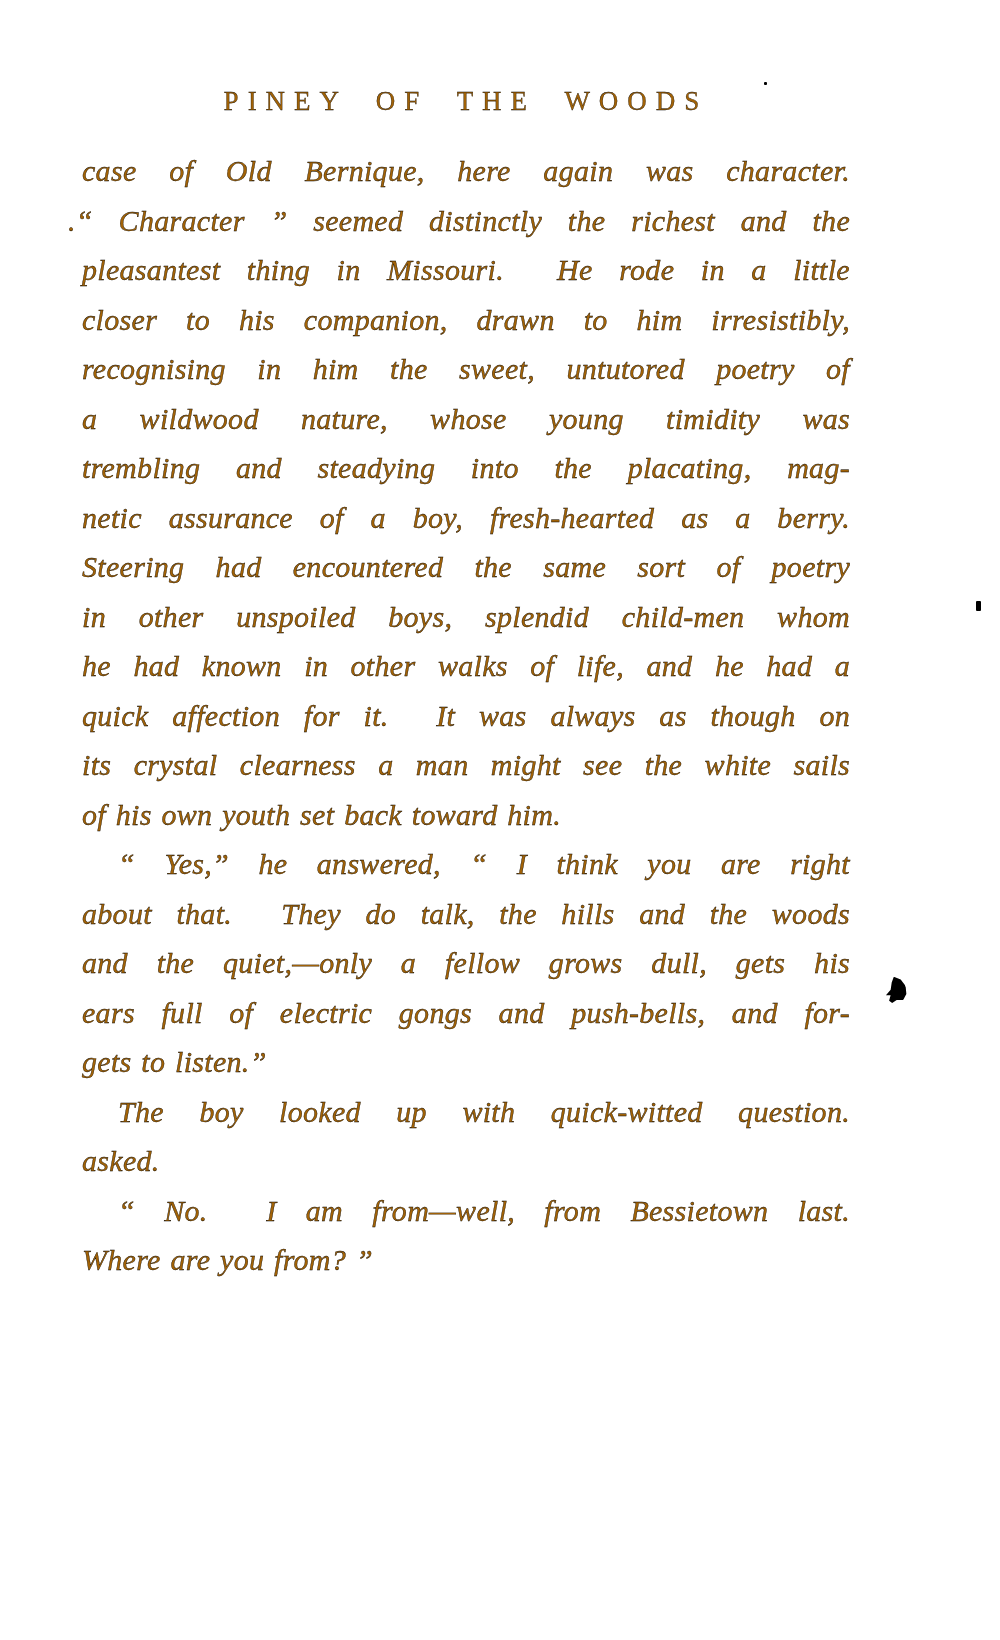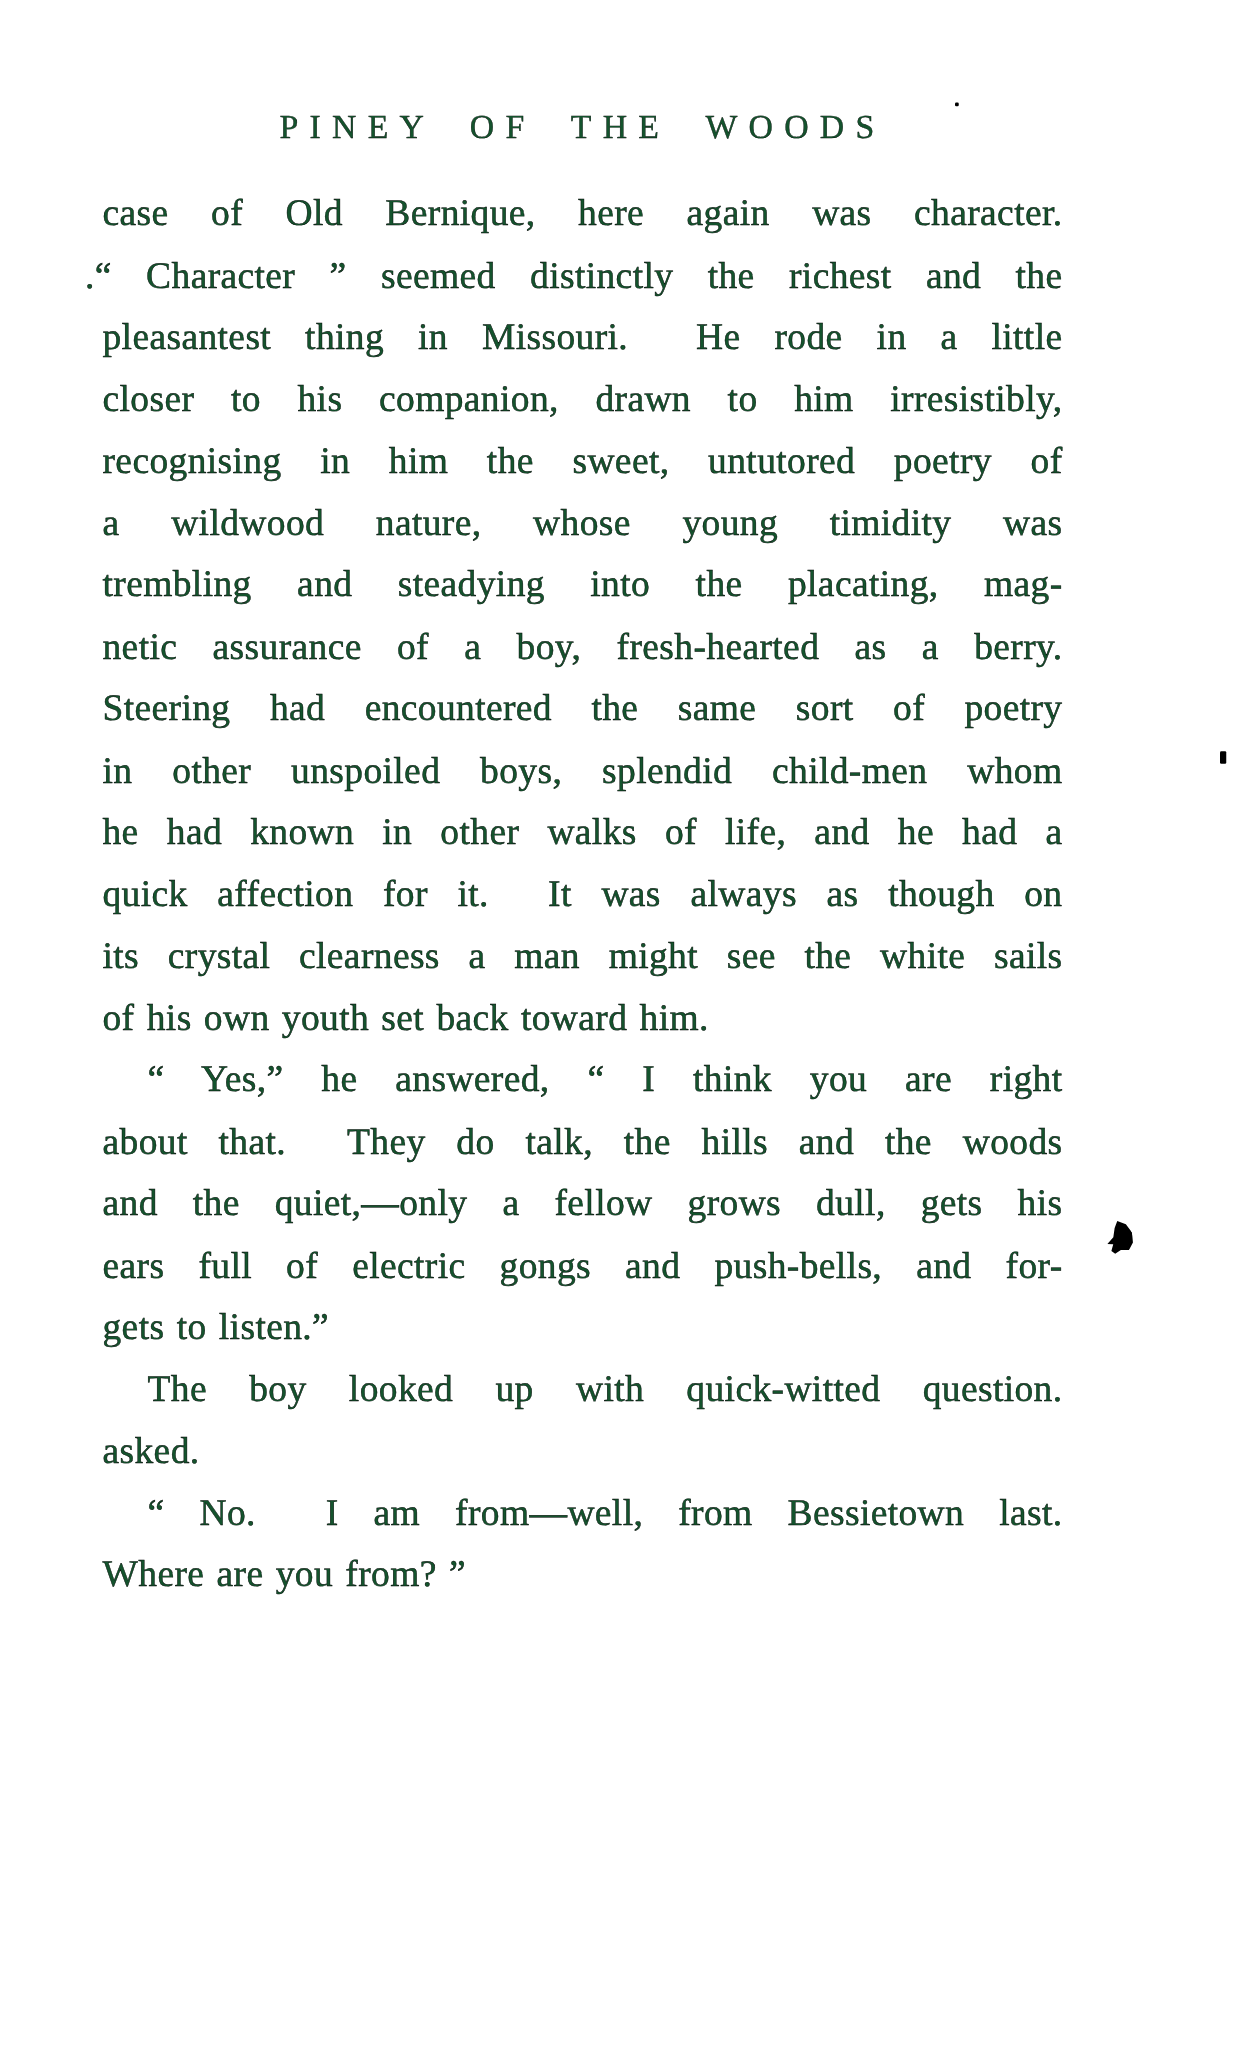--- a/index.html
+++ b/index.html
@@ -5,41 +5,42 @@
   html, body {
     margin: 0;
     padding: 0;
     background: #ffffff;
   }
   .page {
     position: relative;
     width: 1000px;
     height: 1280px;
     background: #ffffff;
-    color: #14532d;
+    color: #a16207;
     font-family: "Liberation Serif", serif;
     overflow: hidden;
   }
   .running-header {
     position: absolute;
     top: 86px;
     left: 82px;
     width: 768px;
     text-align: center;
     font-size: 27px;
     letter-spacing: 9px;
     word-spacing: 13px;
     white-space: nowrap;
     -webkit-text-stroke: 0.3px #000;
   }
   .text-block {
     position: absolute;
     top: 146px;
     left: 82px;
     width: 768px;
+    font-style: italic;
   }
   .line {
     height: 49.5px;
     line-height: 49.5px;
     font-size: 30px;
     letter-spacing: 0.3px;
     word-spacing: 2px;
     text-align: justify;
     text-align-last: justify;
     white-space: nowrap;

